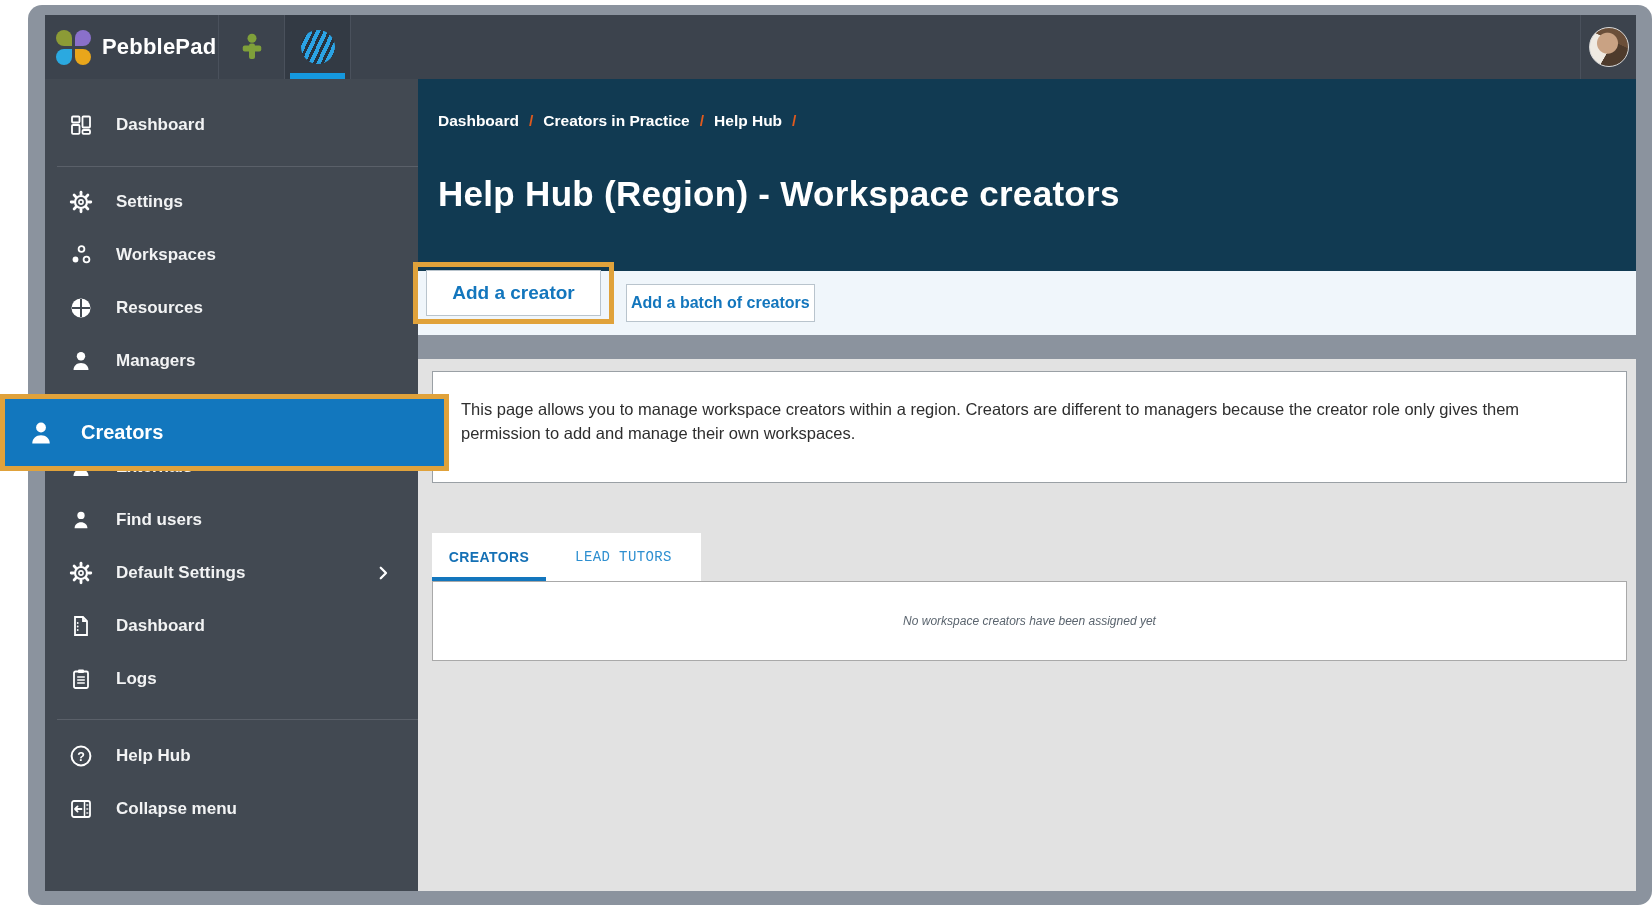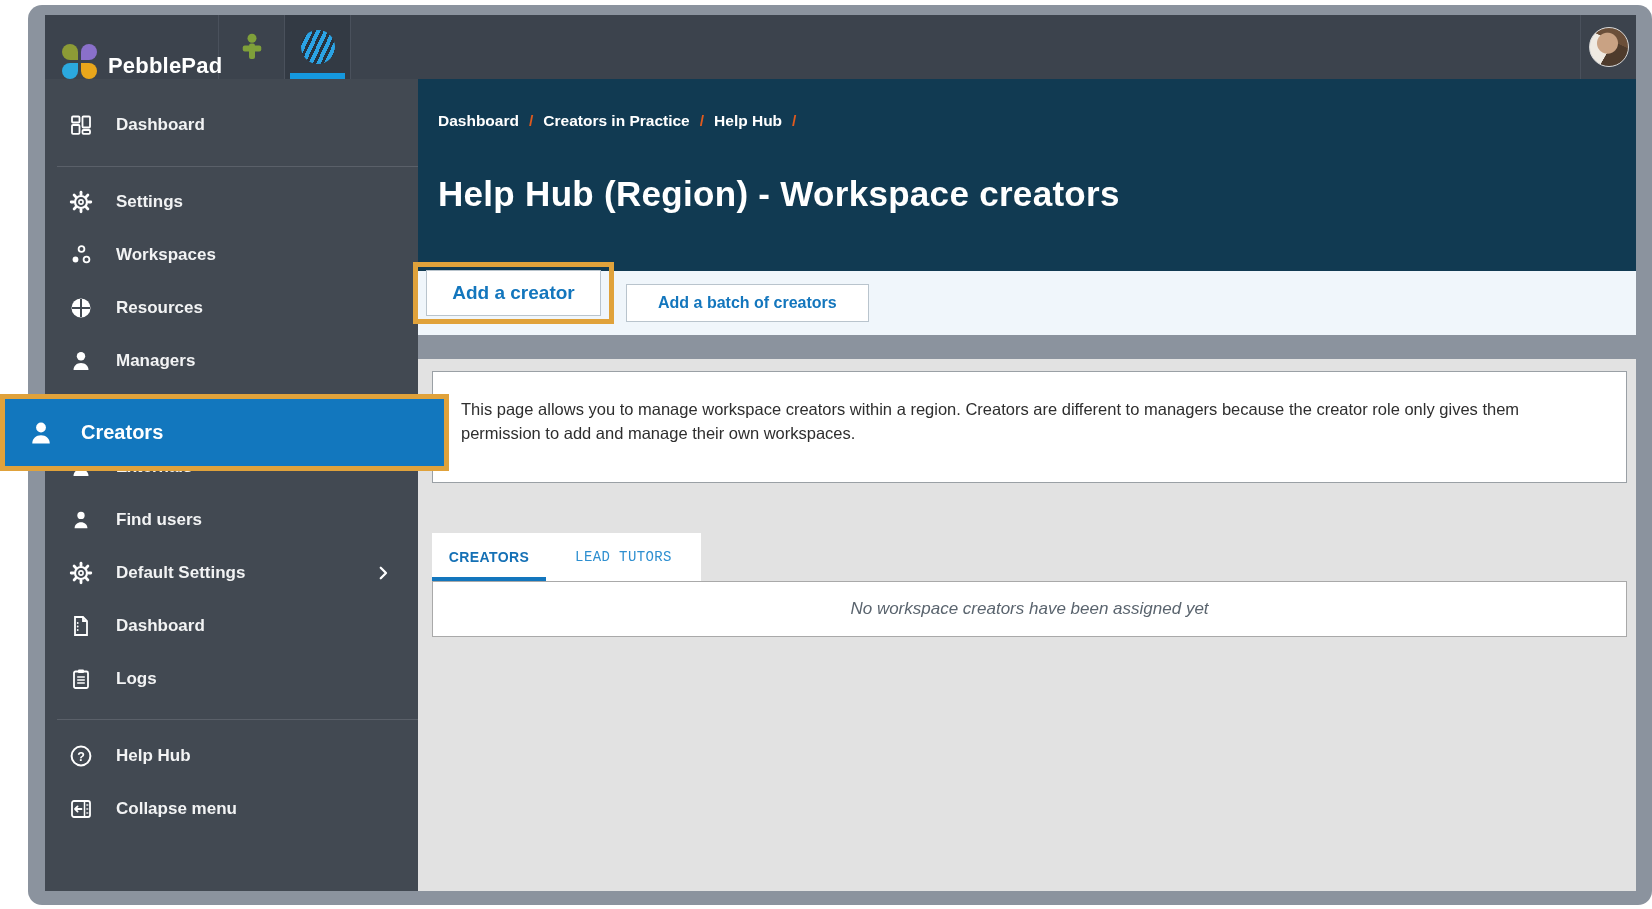--- a/index.html
+++ b/index.html
@@ -7,21 +7,21 @@
   .page { position:relative; width:1652px; height:909px; background:#ffffff; overflow:hidden; }
 
   
   .frame { position:absolute; left:28px; top:5px; width:1624px; height:900px;
            background:#8B939E; border-radius:14px; }
   .app { position:absolute; left:17px; top:10px; width:1591px; height:876px;
          display:flex; flex-direction:column; overflow:hidden; }
 
   
   .topbar { flex:0 0 64px; background:#3C434D; display:flex; align-items:stretch; }
-  .logo-tile { width:174px; display:flex; align-items:flex-end; gap:11px; padding-left:17px;
+  .logo-tile { width:174px; display:flex; align-items:center; gap:11px; padding-left:11px;
                border-right:1px solid #4A515C; }
   .logo-mark { position:relative; width:35px; height:35px; flex:0 0 35px; }
   .petal { position:absolute; width:16px; height:16px; }
   .petal.tl { left:0; top:0;  background:#8C9B36; border-radius:50% 50% 0 50%; }
   .petal.tr { right:0; top:0; background:#8A70CA; border-radius:50% 50% 50% 0; }
   .petal.bl { left:0; bottom:0; background:#2BA9E0; border-radius:50% 0 50% 50%; }
   .petal.br { right:0; bottom:0; background:#E9A61B; border-radius:0 50% 50% 50%; }
   .logo-text { color:#fff; font-size:22px; font-weight:700; letter-spacing:.2px; }
   .icon-tile { width:66px; display:flex; align-items:center; justify-content:center;
                border-right:1px solid #4A515C; position:relative; cursor:pointer; }
@@ -68,33 +68,33 @@
   .crumb-sep { color:#E05A1E; }
   .page-title { margin-top:44px; color:#fff; font-size:35px; font-weight:700; letter-spacing:.3px; }
 
   
   .actions-row { flex:0 0 64px; background:#F0F6FB; position:relative; display:flex; align-items:center; }
   .creator-annotation { position:absolute; left:-5px; top:-9px; width:201px; height:62px;
       border:5px solid #E0A23B; display:flex; align-items:center; justify-content:center; z-index:5; }
   .btn { background:#fff; border:1px solid #B9C4CD; border-radius:0; color:#1376BD;
          cursor:pointer; font-family:"Liberation Sans",sans-serif; }
   .btn-primary { width:175px; height:46px; font-size:19px; font-weight:700; }
-  .btn-secondary { margin-left:208px; height:38px; padding:0 31px; font-size:16px; font-weight:700; }
+  .btn-secondary { margin-left:208px; height:38px; padding:0 4px; font-size:16px; font-weight:700; }
 
   
   .content { flex:1; background:#E2E2E2; padding:12px 9px 0 14px; min-height:0;margin-top:24px; }
   .info-panel { background:#fff; border:1px solid #9AA0A5; height:112px; padding:26px 28px;
                 font-size:16.5px; color:#2E2E2E; line-height:1.45; }
   .tabstrip { margin-top:50px; display:flex; width:fit-content; background:#fff; height:48px; }
   .tab { display:flex; align-items:center; justify-content:center; font-size:14px;
          letter-spacing:.4px; cursor:pointer; }
   .tab.active { width:114px; color:#1470B5; font-weight:700; box-shadow:inset 0 -4px 0 #1376BD; }
   .tab.inactive { width:155px; color:#2E8FD0; font-weight:400;font-family:Liberation Mono, monospace; }
-  .list-panel { background:#fff; border:1px solid #A9A9A9; height:56px; display:flex;
-                align-items:center; justify-content:center; font-style:italic; font-size:17px;
+  .list-panel { background:#fff; border:1px solid #A9A9A9; height:80px; display:flex;
+                align-items:center; justify-content:center; font-style:italic; font-size:12px;
                 color:#5A646E;text-align:right; }
 
   svg { display:block; }
 </style>
 </head>
 <body>
 
 <div class="page">
   <div class="frame">
     <div class="app">

